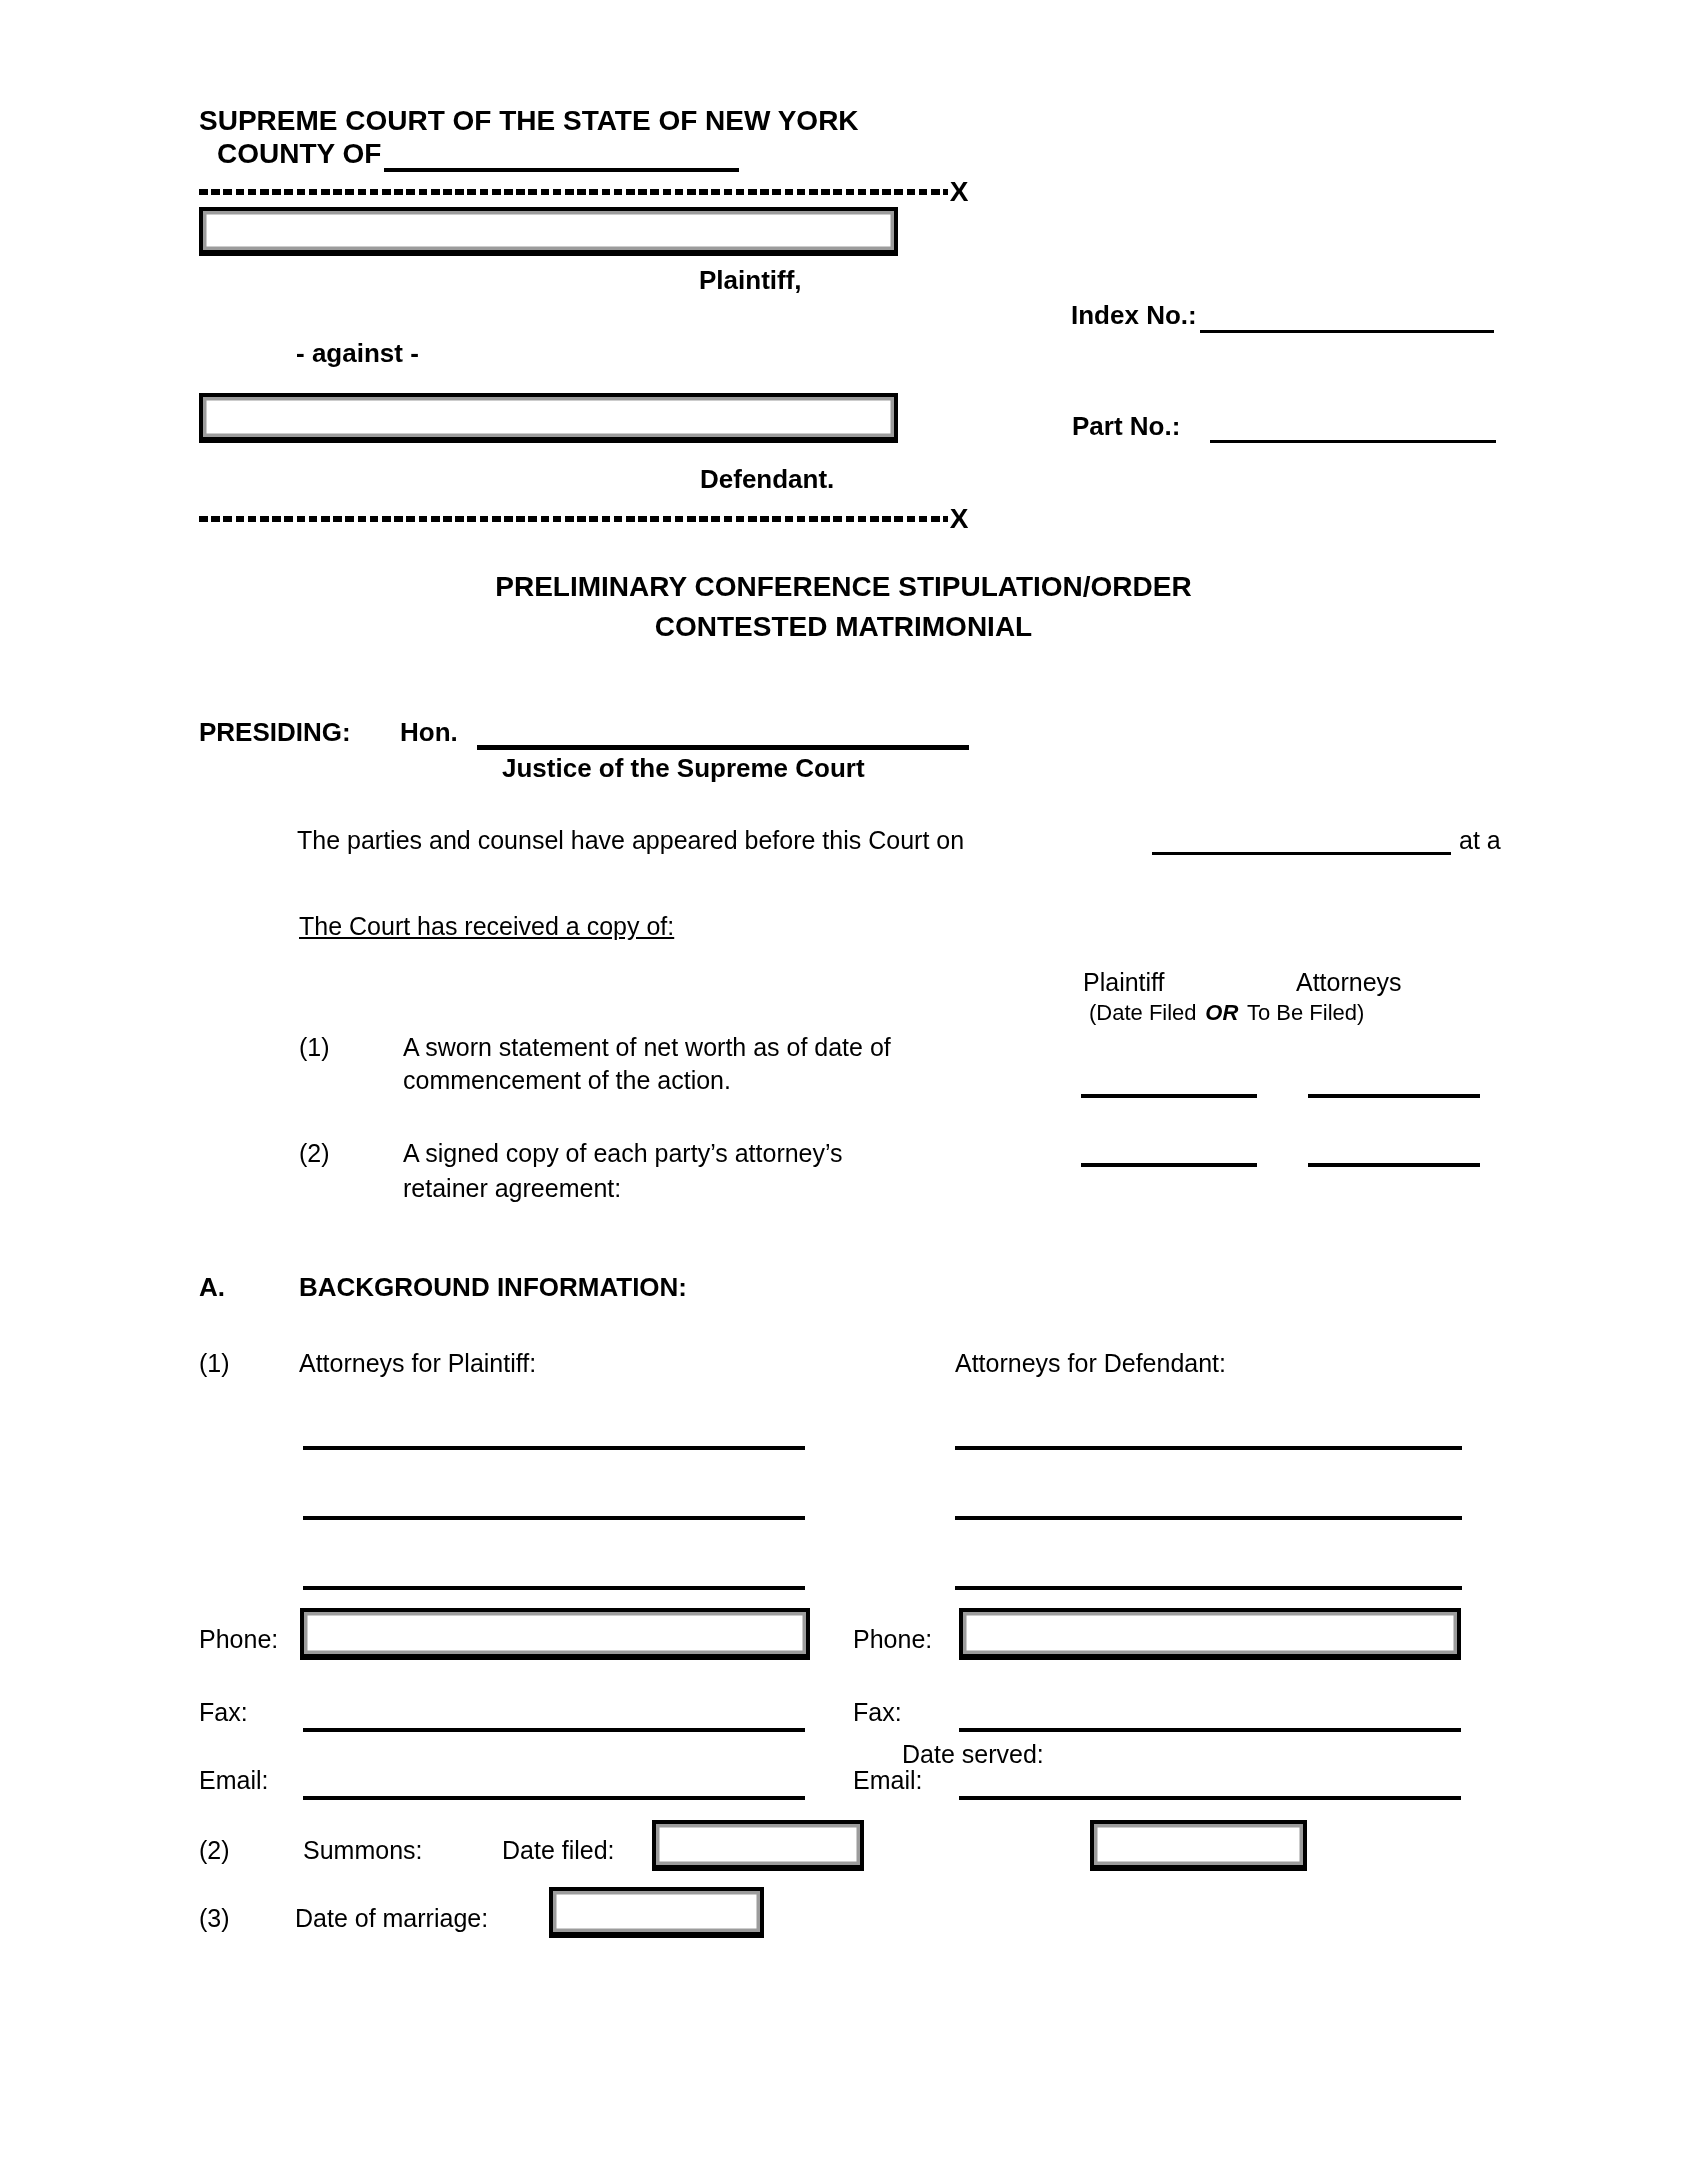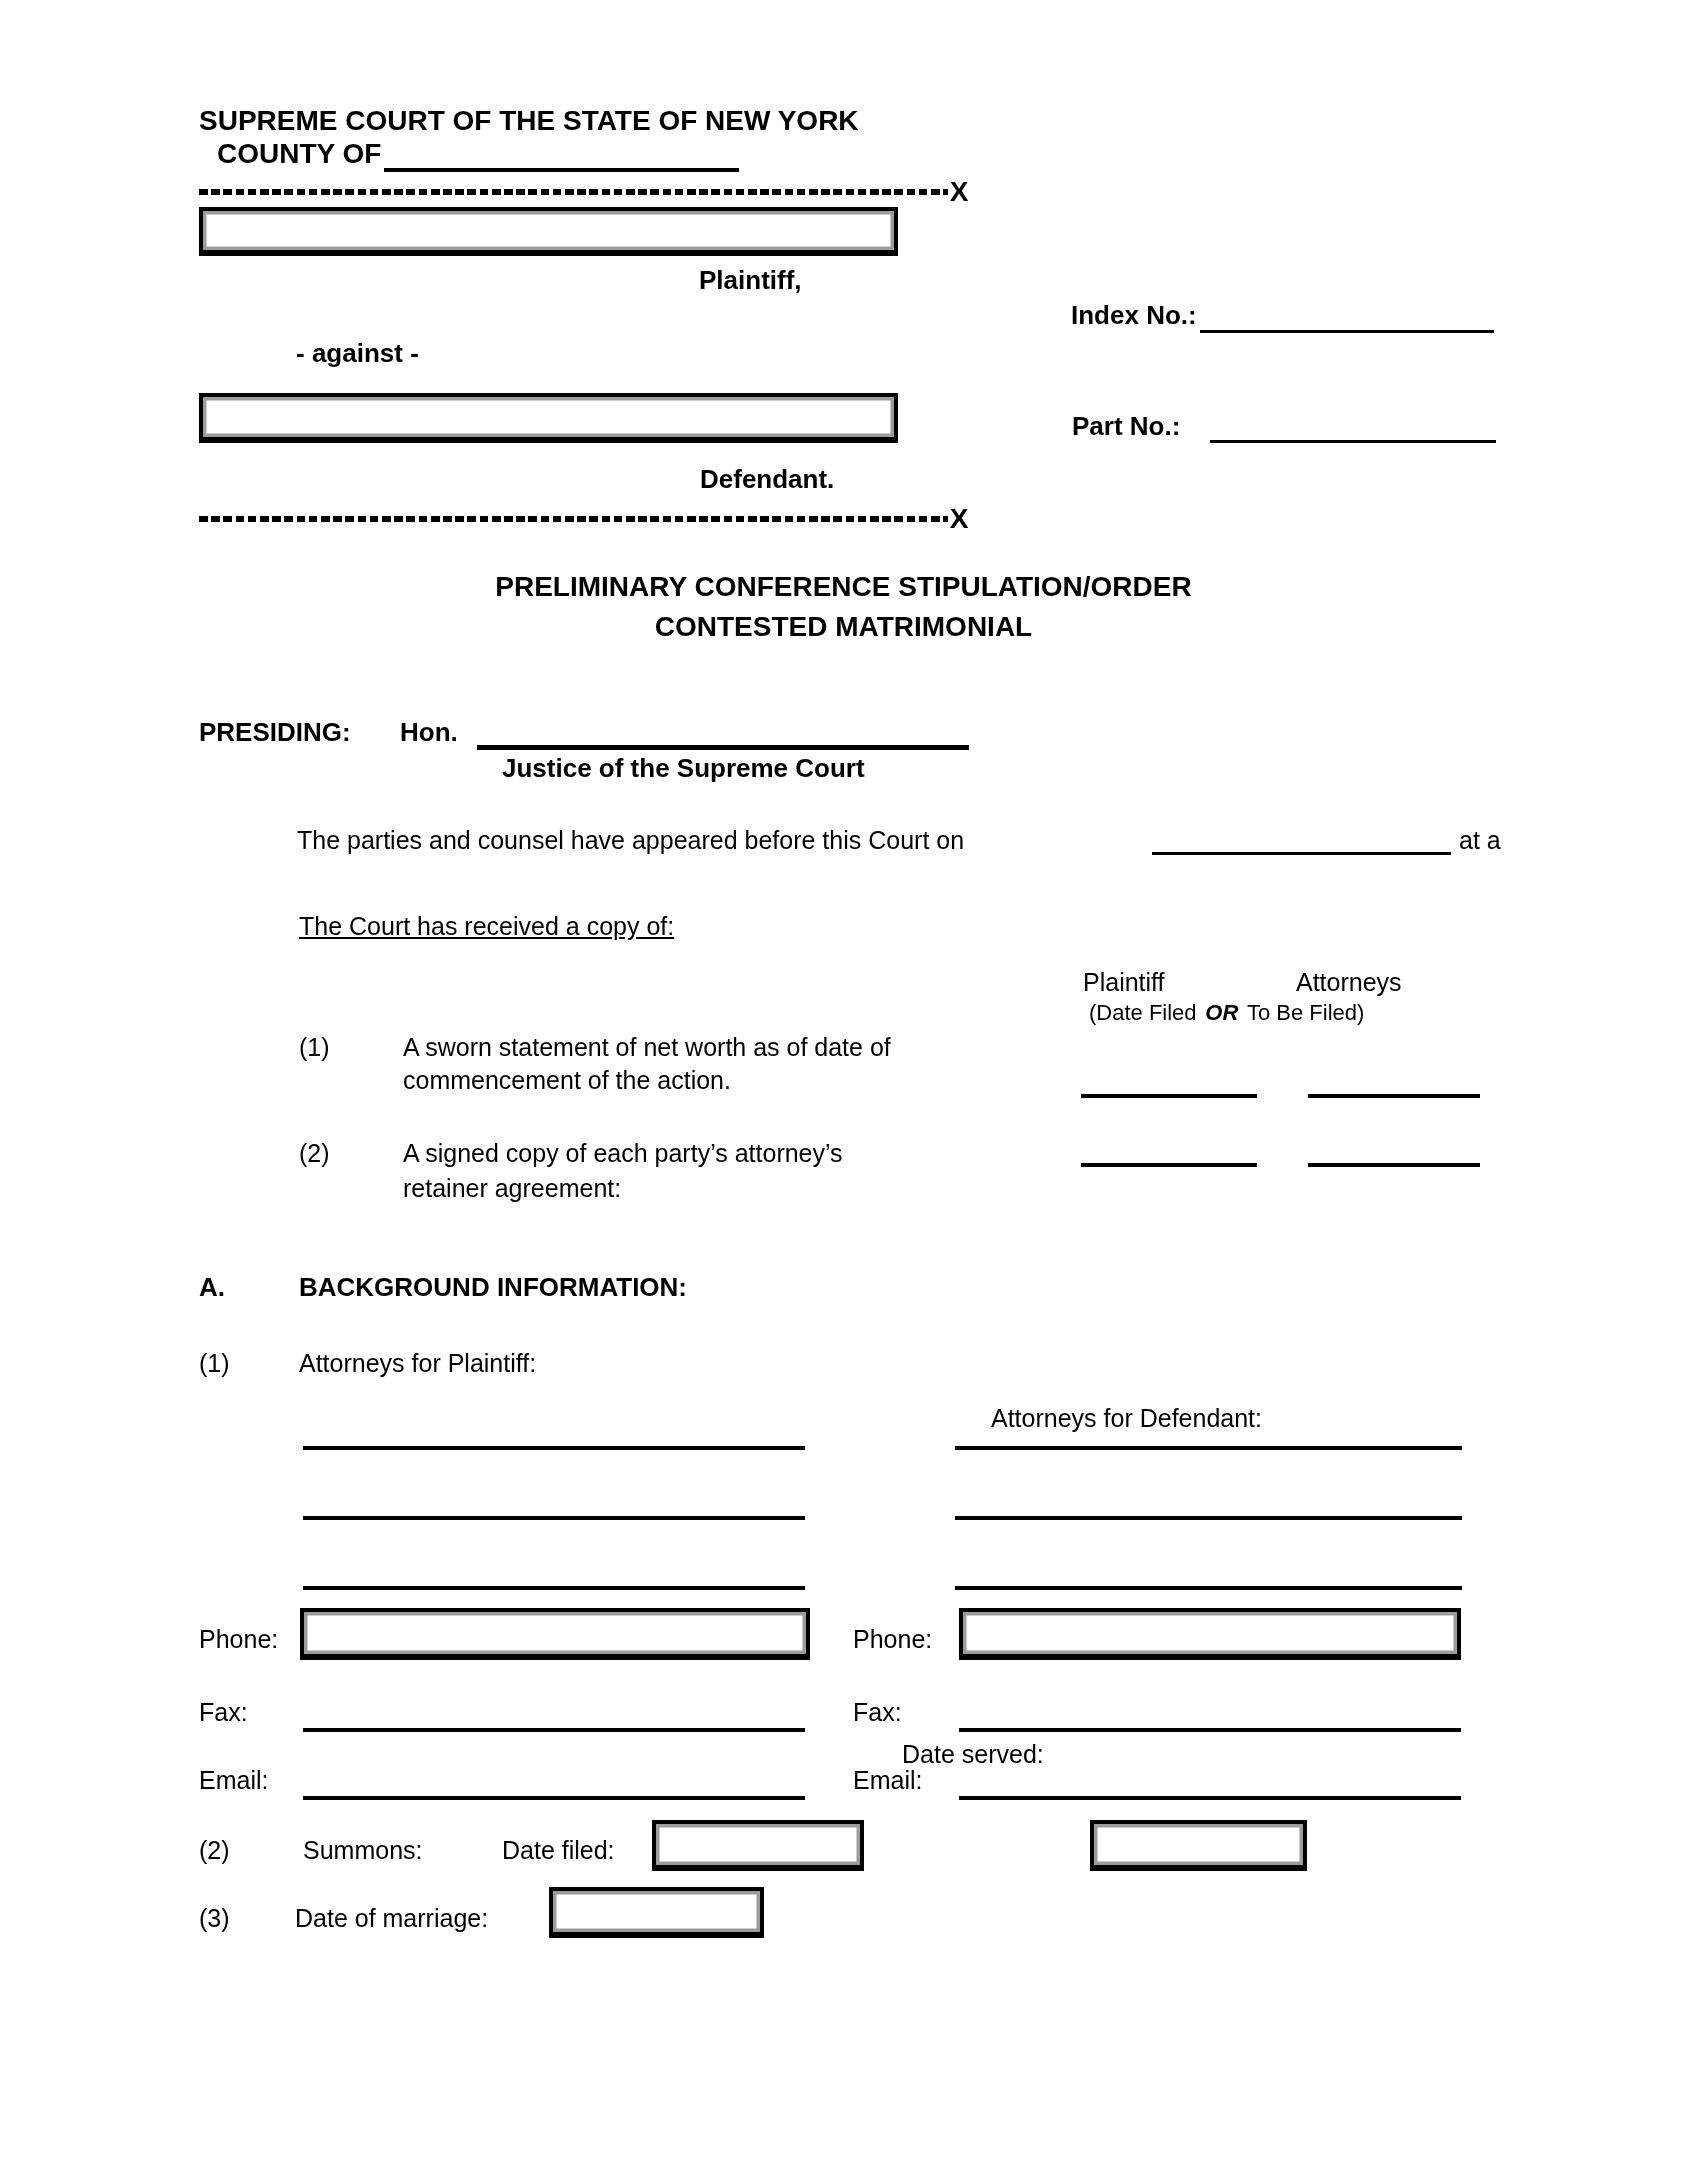--- a/index.html
+++ b/index.html
@@ -108,21 +108,21 @@
   <div class="abs txt" style="left:403px;top:1139px;">A signed copy of each party’s attorney’s</div>
   <div class="abs txt" style="left:403px;top:1174px;">retainer agreement:</div>
   <div class="hline" style="left:1081px;top:1163px;width:176px;"></div>
   <div class="hline" style="left:1308px;top:1163px;width:172px;"></div>
 
   <div class="abs lbl" style="left:199px;top:1273px;">A.</div>
   <div class="abs lbl" style="left:299px;top:1273px;">BACKGROUND INFORMATION:</div>
 
   <div class="abs txt" style="left:199px;top:1349px;">(1)</div>
   <div class="abs txt" style="left:299px;top:1349px;">Attorneys for Plaintiff:</div>
-  <div class="abs txt" style="left:955px;top:1404px;margin-left:36px;">Attorneys for Defendant:</div>
+  <div class="abs txt" style="left:955px;top:1349px;">Attorneys for Defendant:</div>
 
   <div class="hline" style="left:303px;top:1446px;width:502px;"></div>
   <div class="hline" style="left:955px;top:1446px;width:507px;"></div>
   <div class="hline" style="left:303px;top:1516px;width:502px;"></div>
   <div class="hline" style="left:955px;top:1516px;width:507px;"></div>
   <div class="hline" style="left:303px;top:1586px;width:502px;"></div>
   <div class="hline" style="left:955px;top:1586px;width:507px;"></div>
 
   <div class="abs txt" style="left:199px;top:1625px;">Phone:</div>
   <input type="text" class="field" style="left: 300px; top: 1608px; width: 510px; height: 52px;">

